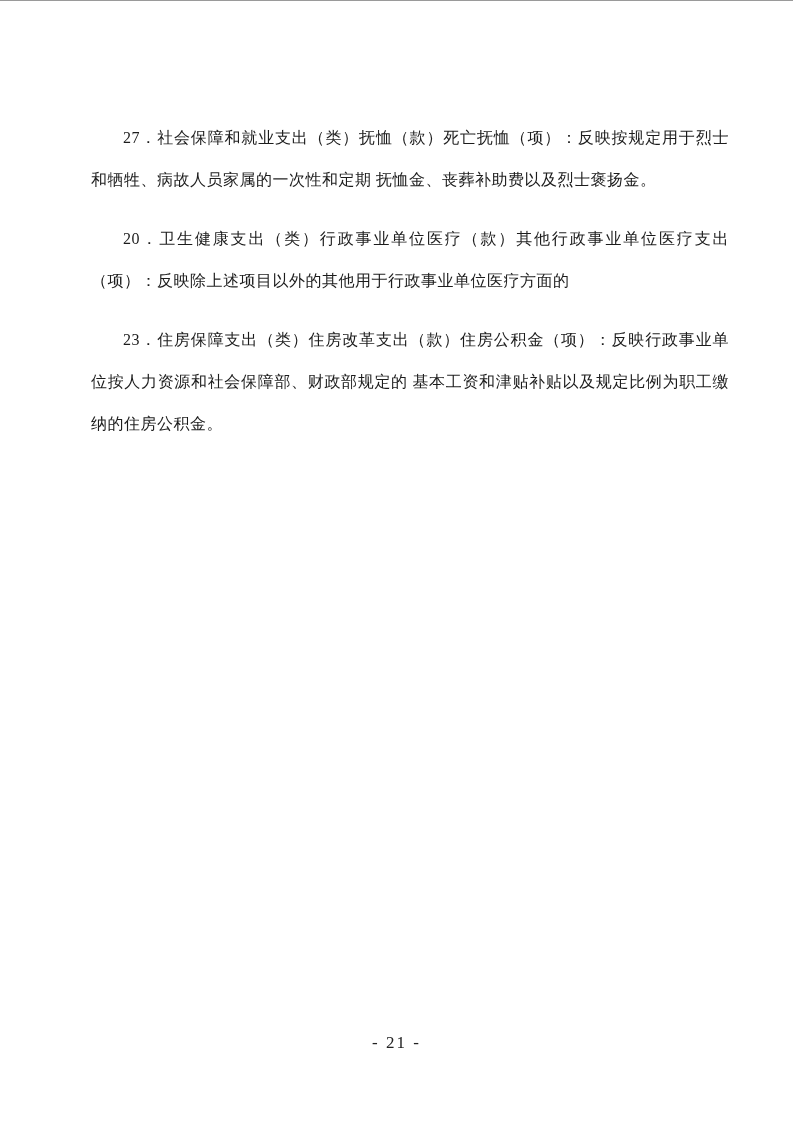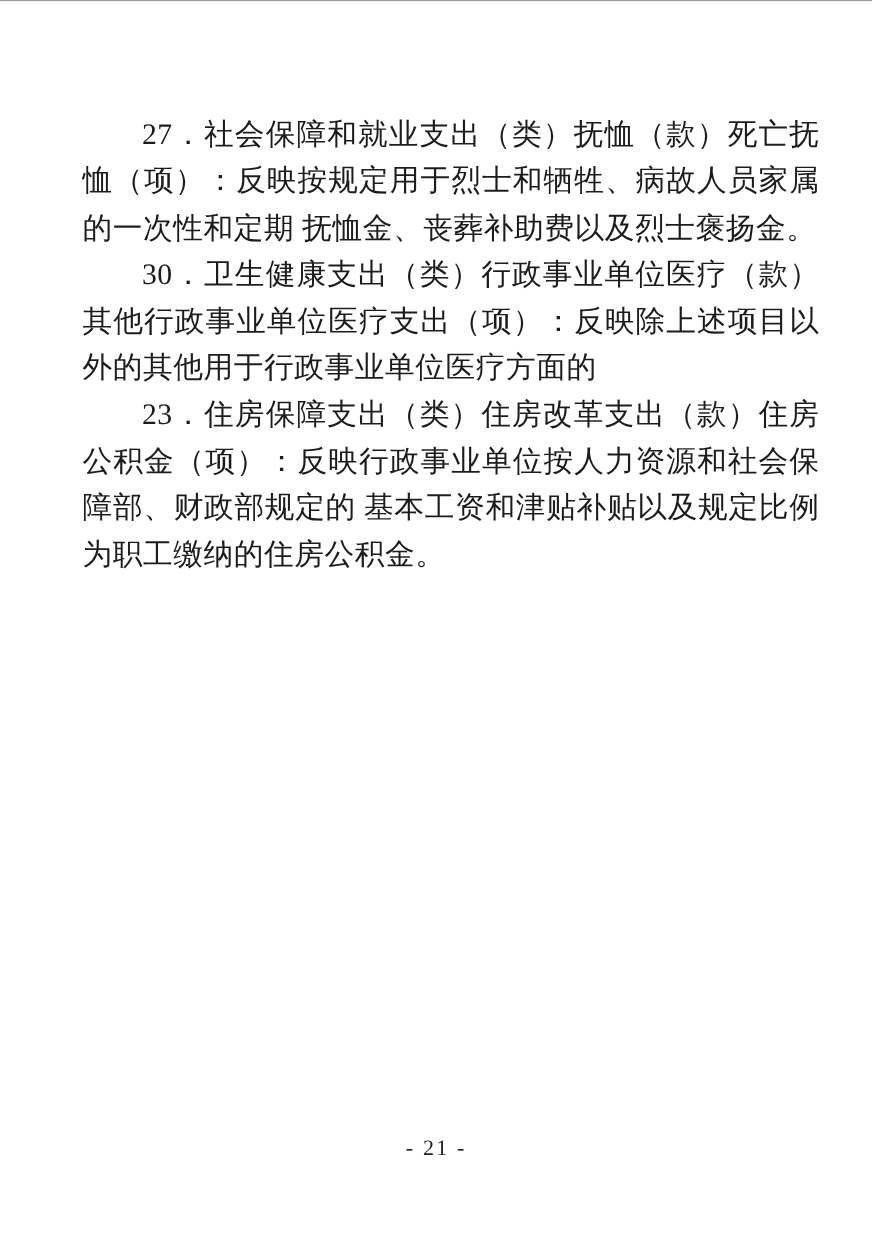--- a/index.html
+++ b/index.html
@@ -25,47 +25,47 @@
     height: 1px;
     background: #9a9a9a;
   }
   .content {
     position: absolute;
     top: 101px;
     left: 75px;
     width: 670px;
   }
   .para {
-    margin: 0;
-    font-size: 27px;
+    margin: 16px;
+    font-size: 16px;
     line-height: 42.4px;
     text-align: justify;
     text-justify: inter-ideograph;
     text-indent: 2em;
     letter-spacing: 0.5px;
     word-break: break-all;
   }
   .page-number {
     position: absolute;
     top: 1033px;
     left: 0;
     width: 100%;
     text-align: center;
-    font-size: 20px;
+    font-size: 17px;
     letter-spacing: 2px;
     color: #222222;
     font-family: "Liberation Serif", "DejaVu Serif", serif;
   }
 </style>
 </head>
 <body>
 
 <div class="page">
   <div class="scan-edge"></div>
 
   <div class="content">
     <p class="para">27．社会保障和就业支出（类）抚恤（款）死亡抚恤（项）：反映按规定用于烈士和牺牲、病故人员家属的一次性和定期 抚恤金、丧葬补助费以及烈士褒扬金。</p>
-    <p class="para">30．卫生健康支出（类）行政事业单位医疗（款）其他行政事业单位医疗支出（项）：反映除上述项目以外的其他用于行政事业单位医疗方面的</p>
+    <p class="para">20．卫生健康支出（类）行政事业单位医疗（款）其他行政事业单位医疗支出（项）：反映除上述项目以外的其他用于行政事业单位医疗方面的</p>
     <p class="para">23．住房保障支出（类）住房改革支出（款）住房公积金（项）：反映行政事业单位按人力资源和社会保障部、财政部规定的 基本工资和津贴补贴以及规定比例为职工缴纳的住房公积金。</p>
   </div>
 
   <div class="page-number">- 21 -</div>
 </div>
 
 </body></html>

